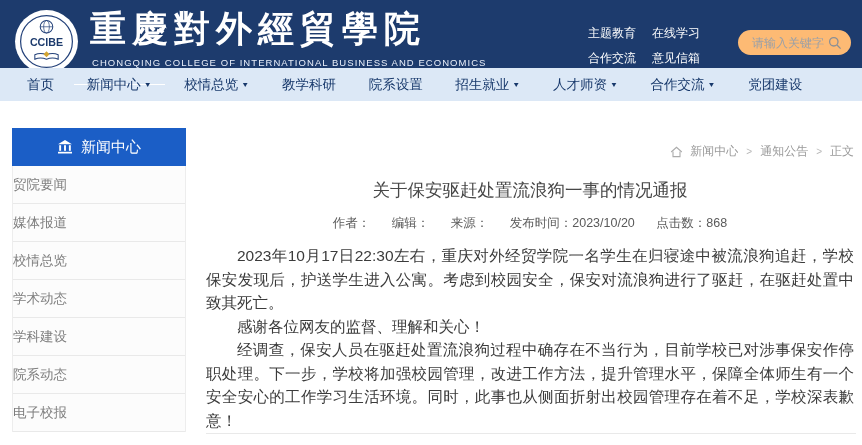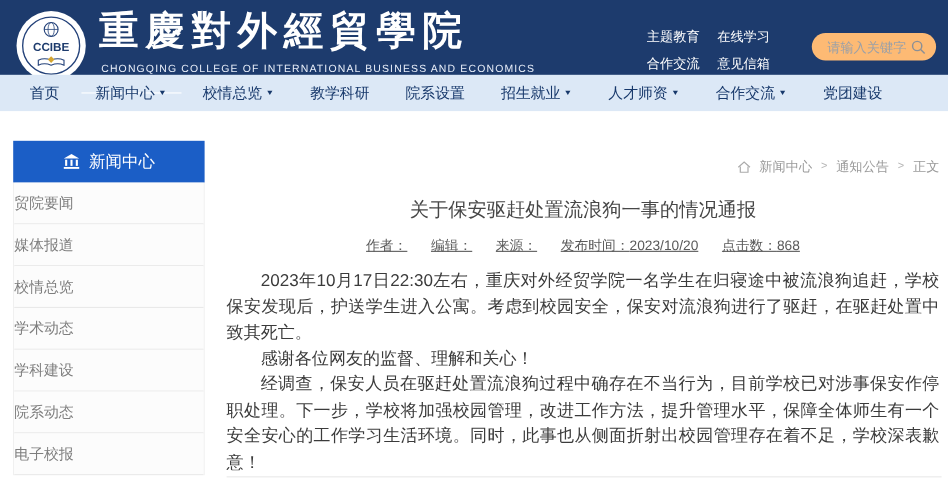--- a/index.html
+++ b/index.html
@@ -43,21 +43,21 @@
   .breadcrumb svg{margin-right:7px;}
   .crumb{display:flex;align-items:center;}
   .crumb .sep{margin:0 8px;color:#b8b8b8;font-size:10px;}
   .crumb:first-of-type .sep{display:none;}
   .crumb-link{color:#9a9a9a;text-decoration:none;cursor:pointer;}
 
   
   .article{position:absolute;left:206px;top:174px;width:648px;}
   .article-title{text-align:center;font-size:17.5px;font-weight:400;color:#474747;margin:4px;}
   .article-meta{margin-top:13px;text-align:center;font-size:12.5px;color:#5a5a5a;}
-  .article-meta .m-group{margin:0 9px;white-space:nowrap;text-decoration:underline;}
+  .article-meta .m-group{margin:0 9px;white-space:nowrap;}
   .article-body{margin-top:12px;font-size:15.5px;line-height:23.5px;color:#3b3b3b;text-align:justify;}
   .article-body p{margin:0;text-indent:2em;}
   .signature{margin-top:13px;text-align:right;padding-right:26px;font-size:15.5px;line-height:25px;color:#3b3b3b;}
   .divider{position:absolute;left:206px;right:6px;top:433px;border-top:1px solid #e9e9e9;}
 </style>
 </head>
 <body>
 
 <div class="page">
 

